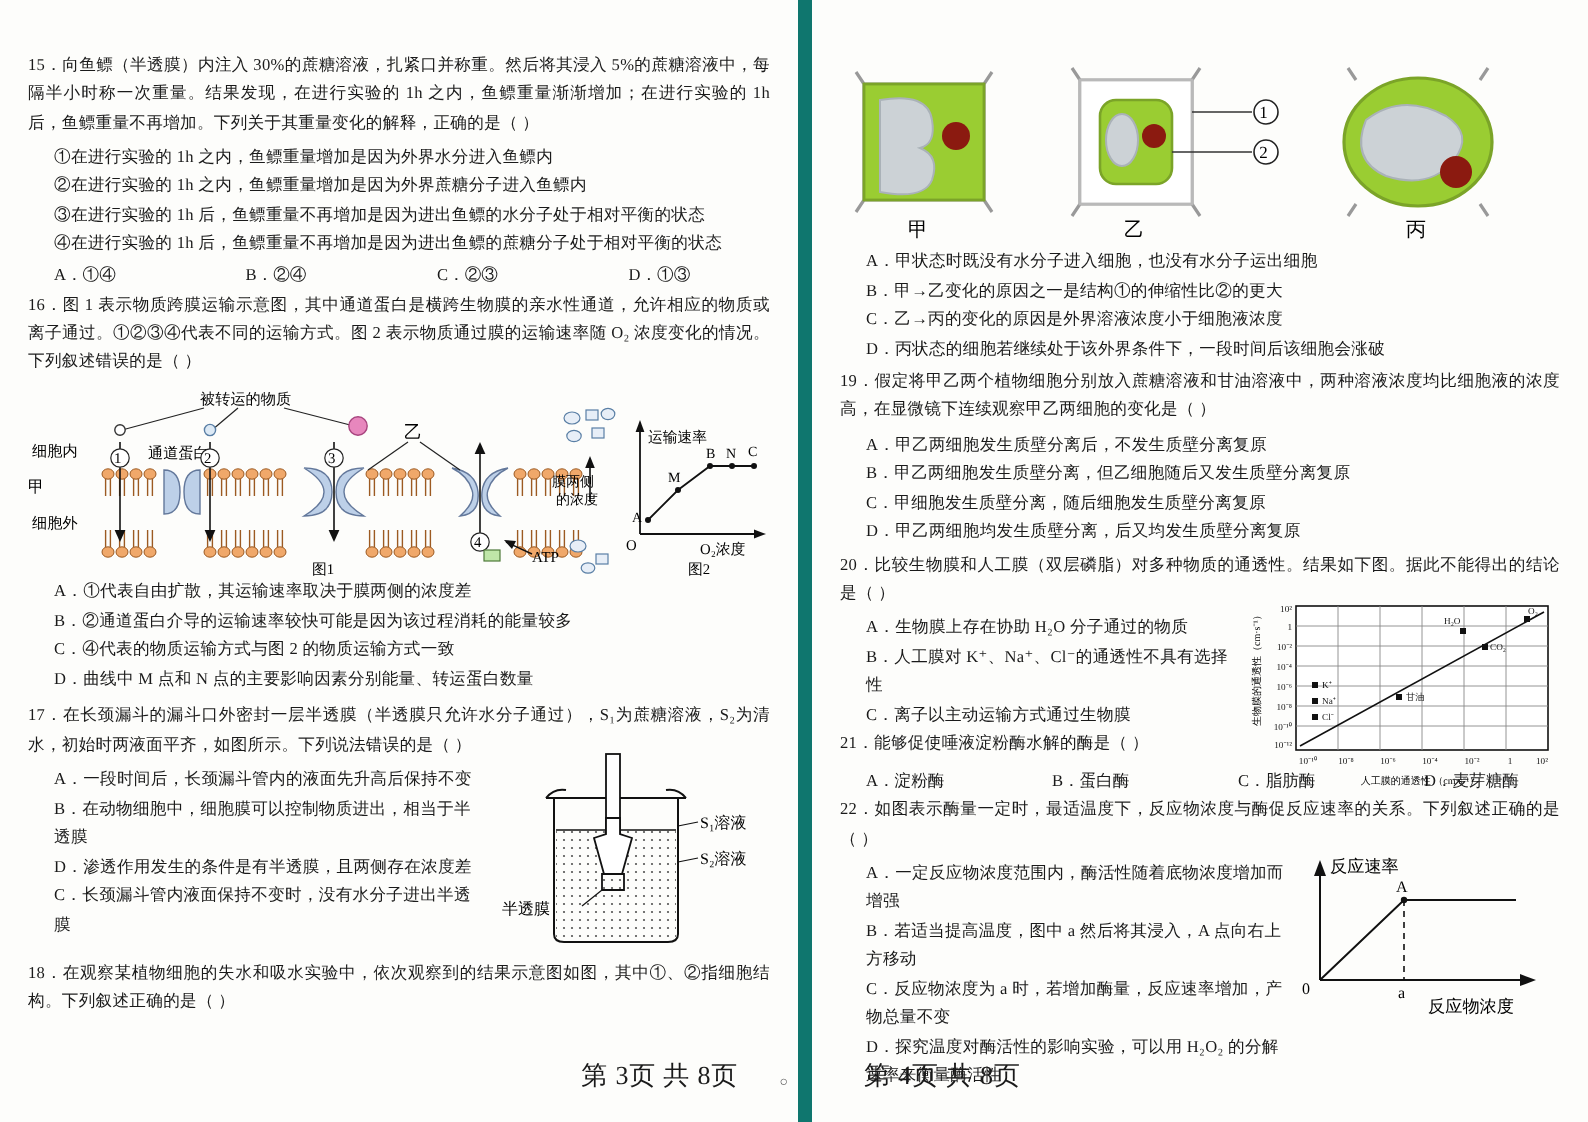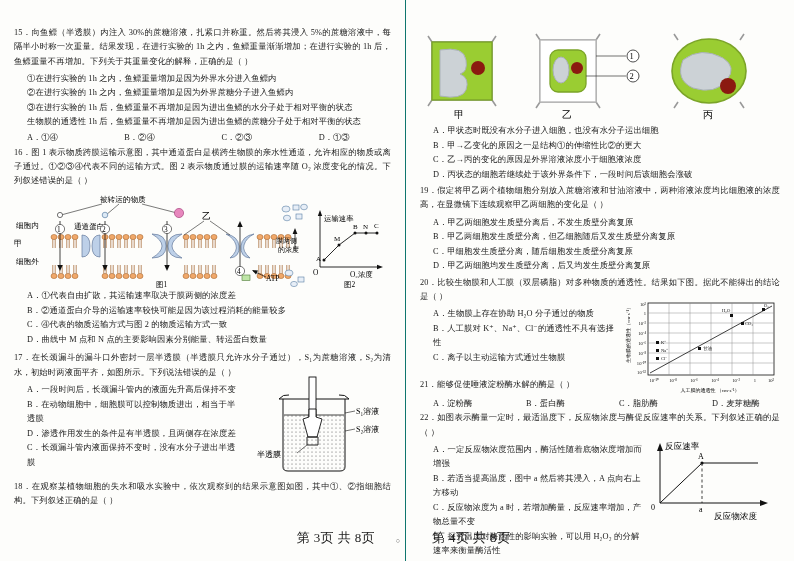--- a/index.html
+++ b/index.html
@@ -18,21 +18,21 @@
     position: relative;
     width: 794px; height: 561px;
     background: #fdfdfb;
     display: flex;
   }
   .col {
     position: relative;
     height: 561px;
     padding: 26px 14px 10px 14px;
   }
-  .col-left { width: 468px; border-right: 1px solid #0f766e; }
+  .col-left { width: 468px; border-right: 7px solid #0f766e; }
   .col-right { width: 397px; }
 
   .q {
     font-size: 8.3px;
     line-height: 1.72;
     margin-bottom: 3px;
     text-align: justify;
     letter-spacing: 0.15px;
   }
   .q-stem { text-indent: 0; }
@@ -82,21 +82,21 @@
 <body>
 
 <div id="page">
 
   <div class="col col-left blurwrap">
 
     <div class="q q-stem">15．向鱼鳔（半透膜）内注入 30%的蔗糖溶液，扎紧口并称重。然后将其浸入 5%的蔗糖溶液中，每隔半小时称一次重量。结果发现，在进行实验的 1h 之内，鱼鳔重量渐渐增加；在进行实验的 1h 后，鱼鳔重量不再增加。下列关于其重量变化的解释，正确的是（      ）</div>
     <div class="opt-line">①在进行实验的 1h 之内，鱼鳔重量增加是因为外界水分进入鱼鳔内</div>
     <div class="opt-line">②在进行实验的 1h 之内，鱼鳔重量增加是因为外界蔗糖分子进入鱼鳔内</div>
     <div class="opt-line">③在进行实验的 1h 后，鱼鳔重量不再增加是因为进出鱼鳔的水分子处于相对平衡的状态</div>
-    <div class="opt-line">生物膜的通透性 1h 后，鱼鳔重量不再增加是因为进出鱼鳔的蔗糖分子处于相对平衡的状态</div>
+    <div class="opt-line">④在进行实验的 1h 后，鱼鳔重量不再增加是因为进出鱼鳔的蔗糖分子处于相对平衡的状态</div>
     <div class="opts-row">
       <span>A．①④</span>
       <span>B．②④</span>
       <span>C．②③</span>
       <span>D．①③</span>
     </div>
 
     <div class="q q-stem">16．图 1 表示物质跨膜运输示意图，其中通道蛋白是横跨生物膜的亲水性通道，允许相应的物质或离子通过。①②③④代表不同的运输方式。图 2 表示物质通过膜的运输速率随 O₂ 浓度变化的情况。下列叙述错误的是（      ）</div>
 
     <div class="memfig">
@@ -434,21 +434,21 @@
               <text x="108" y="15" font-size="4.6">H₂O</text>
             <rect x="127" y="25" width="3" height="3"></rect>
               <text x="131" y="28" font-size="4.6">CO₂</text>
             <rect x="148" y="11" width="3" height="3"></rect>
               <text x="150" y="10" font-size="4.6">O₂</text>
           </g>
         </svg>
       </div>
     </div>
 
-    <div class="q q-stem" style="margin-top:13px">21．能够促使唾液淀粉酶水解的酶是（      ）</div>
+    <div class="q q-stem" style="margin-top:0">21．能够促使唾液淀粉酶水解的酶是（      ）</div>
     <div class="opts-row">
       <span>A．淀粉酶</span>
       <span>B．蛋白酶</span>
       <span>C．脂肪酶</span>
       <span>D．麦芽糖酶</span>
     </div>
 
     <div class="q q-stem">22．如图表示酶量一定时，最适温度下，反应物浓度与酶促反应速率的关系。下列叙述正确的是（      ）</div>
 
     <div style="position:relative;">

